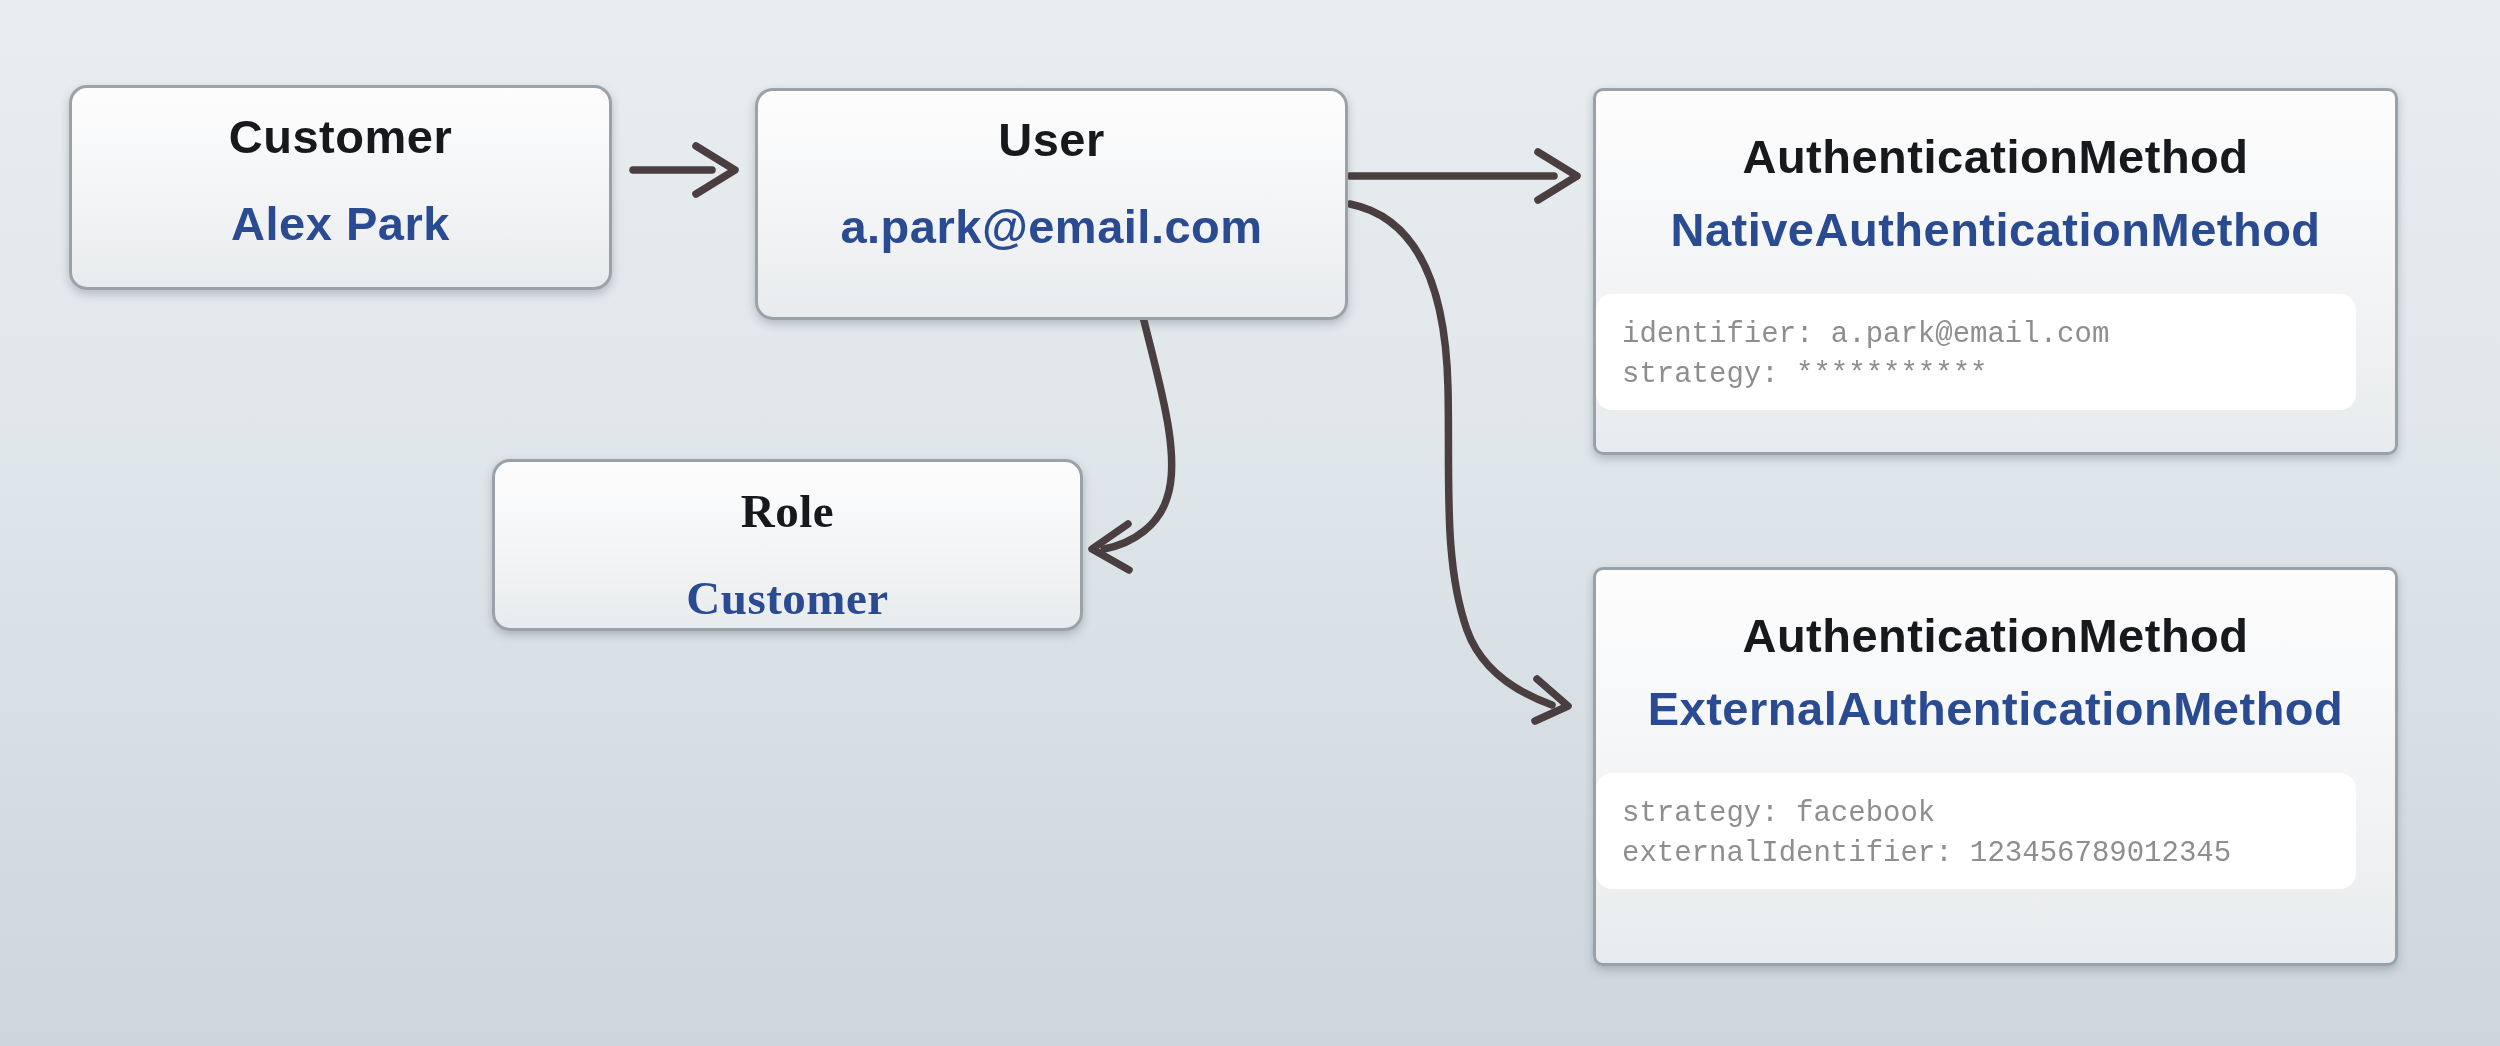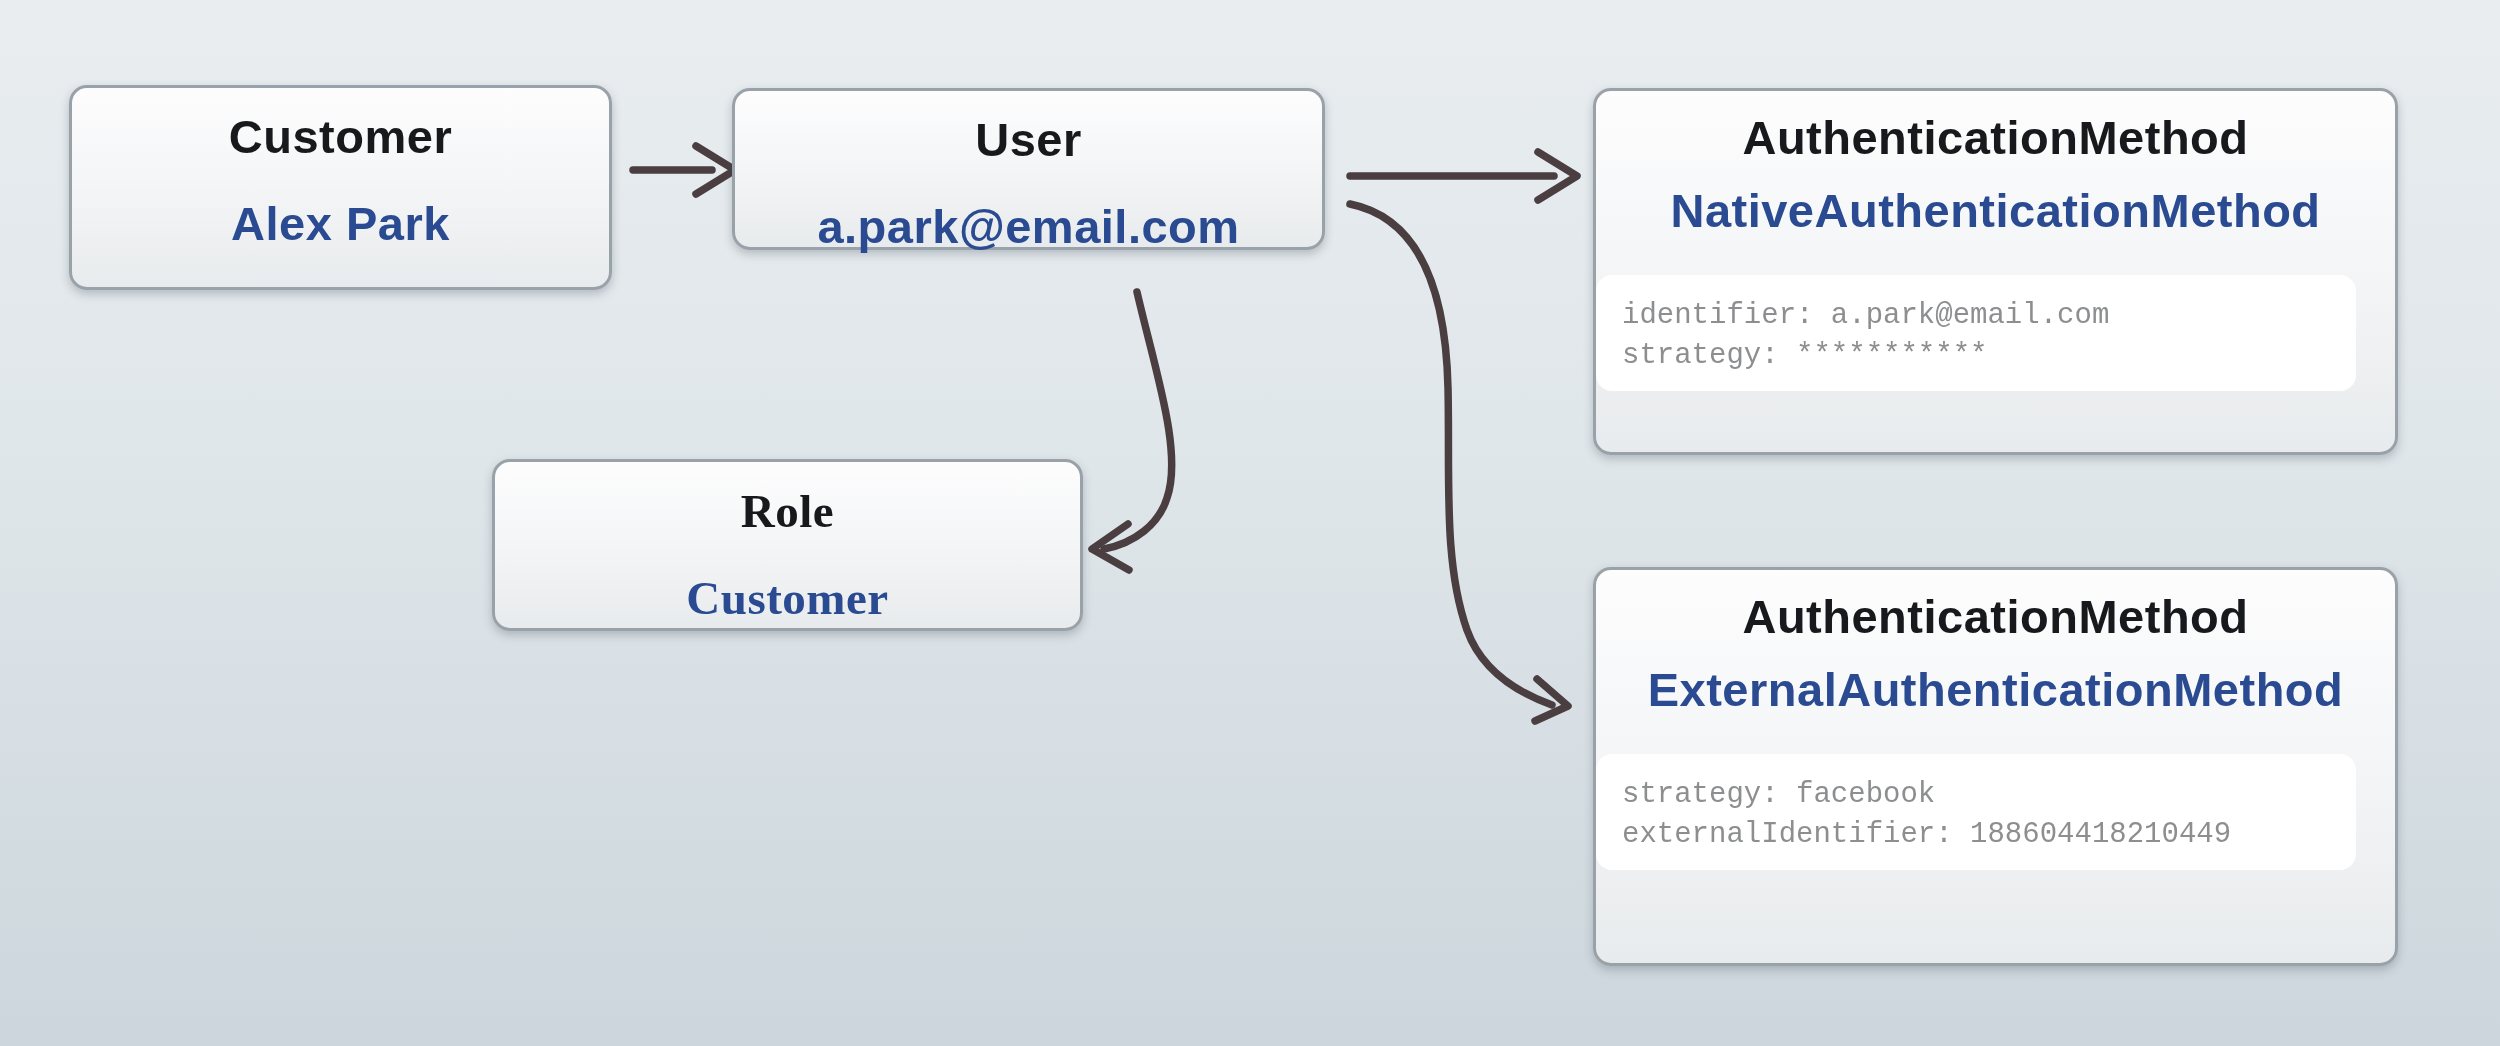--- a/index.html
+++ b/index.html
@@ -57,21 +57,21 @@
     letter-spacing:.5px;
   }
   .node-value{
     font-size:47px;
     line-height:50px;
     color:var(--value-text);
     letter-spacing:.5px;
   }
   .node.two{padding-top:24px;}
   .node.two .node-value{margin-top:37px;}
-  .node.auth{padding-top:22px;}
+  .node.auth{padding-top:41px;border-radius:10px;}
   .node.auth .node-value{margin-top:23px;}
   .attr-panel{
     margin-top:39px;
     align-self:stretch;
     margin-right:39px;
     height:116px;
     box-sizing:border-box;
     background:var(--attribute-panel);
     border-radius:16px;
     padding:21px 0 0 26px;
@@ -107,21 +107,21 @@
       <path d="M 1350 204 C 1424 219 1446 298 1448 388 C 1450 478 1443 562 1467 630 C 1481 669 1516 692 1552 705"></path>
       <path d="M 1537 679 L 1568 706 L 1535 721"></path>
     </g>
   </svg>
 
   <div class="node two" style="left:69px;top:85px;width:543px;height:205px;">
     <div class="node-title">Customer</div>
     <div class="node-value">Alex Park</div>
   </div>
 
-  <div class="node two" style="left:732px;top:88px;width:593px;height:162px;">
+  <div class="node two" style="left:755px;top:88px;width:593px;height:232px;">
     <div class="node-title">User</div>
     <div class="node-value">a.park@email.com</div>
   </div>
 
   <div class="node auth" style="left:1593px;top:88px;width:805px;height:367px;">
     <div class="node-title">AuthenticationMethod</div>
     <div class="node-value">NativeAuthenticationMethod</div>
     <div class="attr-panel">
       <div class="attr-line">identifier: a.park@email.com</div>
       <div class="attr-line">strategy: ***********</div>
@@ -131,17 +131,17 @@
   <div class="node two" style="left:492px;top:459px;width:591px;height:172px;font-family:Liberation Serif, serif;">
     <div class="node-title">Role</div>
     <div class="node-value">Customer</div>
   </div>
 
   <div class="node auth" style="left:1593px;top:567px;width:805px;height:399px;">
     <div class="node-title">AuthenticationMethod</div>
     <div class="node-value">ExternalAuthenticationMethod</div>
     <div class="attr-panel">
       <div class="attr-line">strategy: facebook</div>
-      <div class="attr-line">externalIdentifier: 188604418210449</div>
+      <div class="attr-line">externalIdentifier: 123456789012345</div>
     </div>
   </div>
 
 </div>
 
 </body></html>

